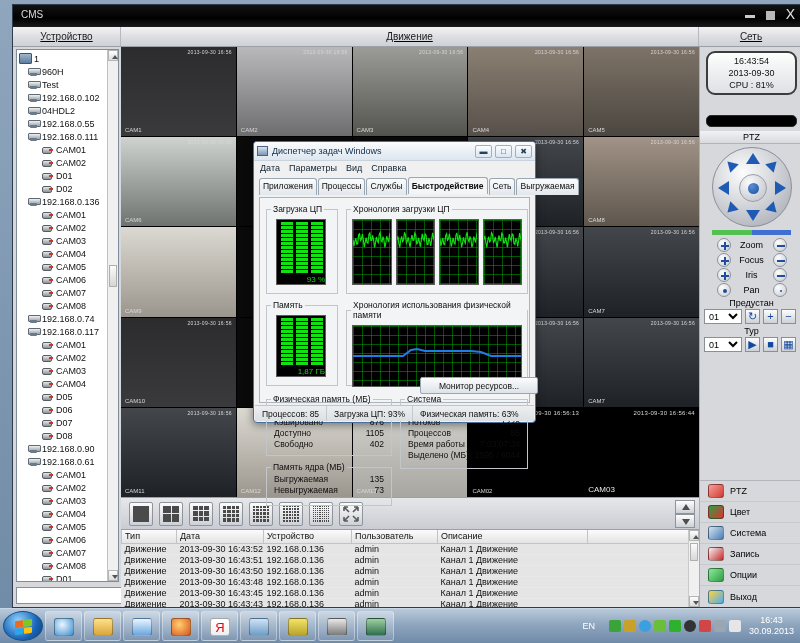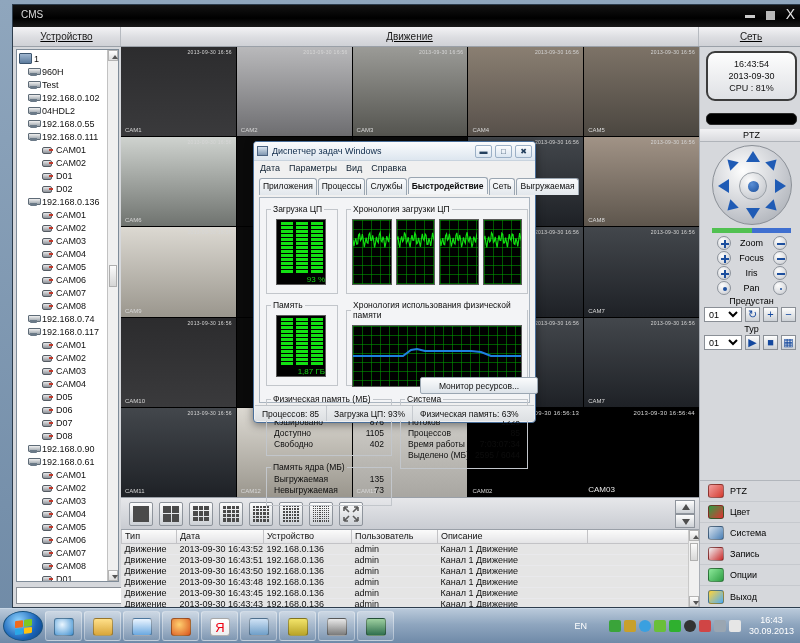--- a/index.html
+++ b/index.html
@@ -107,21 +107,21 @@
      background:linear-gradient(#fbfbfb,#e4e4e6); border:1px solid #c3c3c6; border-top:none;
      font-weight:normal; text-align:left; padding:1px 3px; height:13px; color:#111;
   }
   table.logtbl td { border-bottom:1px solid #e9e9ec; padding:0px 3px; height:11px; color:#111; white-space:nowrap; }
   #log-sb { position:absolute; right:0; top:0; bottom:0; width:11px; background:#f0f0f0; border-left:1px solid #c9c9c9;}
   #log-thumb { position:absolute; left:1px; right:1px; top:13px; height:18px; background:linear-gradient(#fbfbfb,#d8d8d8); border:1px solid #b0b0b0;}
   
   #right { width:104px; background:#d6d8dc; display:flex; flex-direction:column; border-left:1px solid #a9aeb5; }
   .panel-title { height:13px; font-size:9px; text-align:center;
      background:linear-gradient(#f2f2f4,#d9dade); border-bottom:1px solid #b0b4ba; line-height:13px; }
-  #clock { margin:4px 6px 8px 6px; height:50px; border:2px solid #3c3c3c; border-radius:9px;
+  #clock { margin:4px 6px 16px 6px; height:44px; border:2px solid #3c3c3c; border-radius:9px;
      background:linear-gradient(#fdfdfd,#dfe1e5); display:flex; flex-direction:column;
      align-items:center; justify-content:center; font-size:9px; color:#101010; gap:2px;}
   #cpubar { margin:4px 6px; height:12px; background:#000; border:1px solid #2a2a2a; border-radius:5px; }
   #ptzpad { width:80px; height:80px; margin:3px auto 0 auto; border-radius:50%;
      background:radial-gradient(circle at 38% 32%, #fdfdfd, #c3c6cc 62%, #9fa4ab);
      border:1px solid #8b9097; position:relative; }
   #ptzpad .ctr { position:absolute; left:26px; top:26px; width:28px; height:28px; border-radius:50%;
      background:radial-gradient(circle at 36% 30%,#fbfbfb,#b9bdc4); border:1px solid #9aa0a7;}
   #ptzpad .ctr::after { content:""; position:absolute; left:8px; top:8px; width:11px; height:11px; border-radius:50%;
      background:radial-gradient(circle at 35% 30%, #5a8fd6, #1b4f9c); }
@@ -202,21 +202,21 @@
      background:radial-gradient(circle at 38% 32%,#8fd4ff,#1a64b8 60%,#0d3f7e);
      border:1px solid #18527f; position:relative; cursor:pointer;}
   #startb .flag { position:absolute; left:11px; top:8px; width:17px; height:14px; display:grid;
      grid-template-columns:1fr 1fr; grid-template-rows:1fr 1fr; gap:1px; transform:skewY(-8deg);}
   #startb .flag i { display:block; border-radius:1px; }
   .tbitem { width:37px; height:30px; margin-left:2px; border:1px solid rgba(255,255,255,.35);
      border-radius:3px; background:linear-gradient(rgba(255,255,255,.35),rgba(255,255,255,.08));
      position:relative; cursor:pointer; }
   .tbitem .gi { position:absolute; left:8px; top:6px; width:20px; height:18px; }
   #tray { margin-left:auto; display:flex; align-items:center; gap:4px; padding-right:6px; height:30px; }
-  #tray .tlang { font-size:9px; color:#fff; margin-right:18px; }
+  #tray .tlang { font-size:9px; color:#fff; margin-right:10px; }
   .tri { width:12px; height:12px; position:relative; }
   #trayclock { font-size:9px; color:#fff; text-align:center; line-height:11px; margin-left:4px; }
 </style>
 </head>
 <body>
 
 <div id="app">
 
   <div id="win">
 

